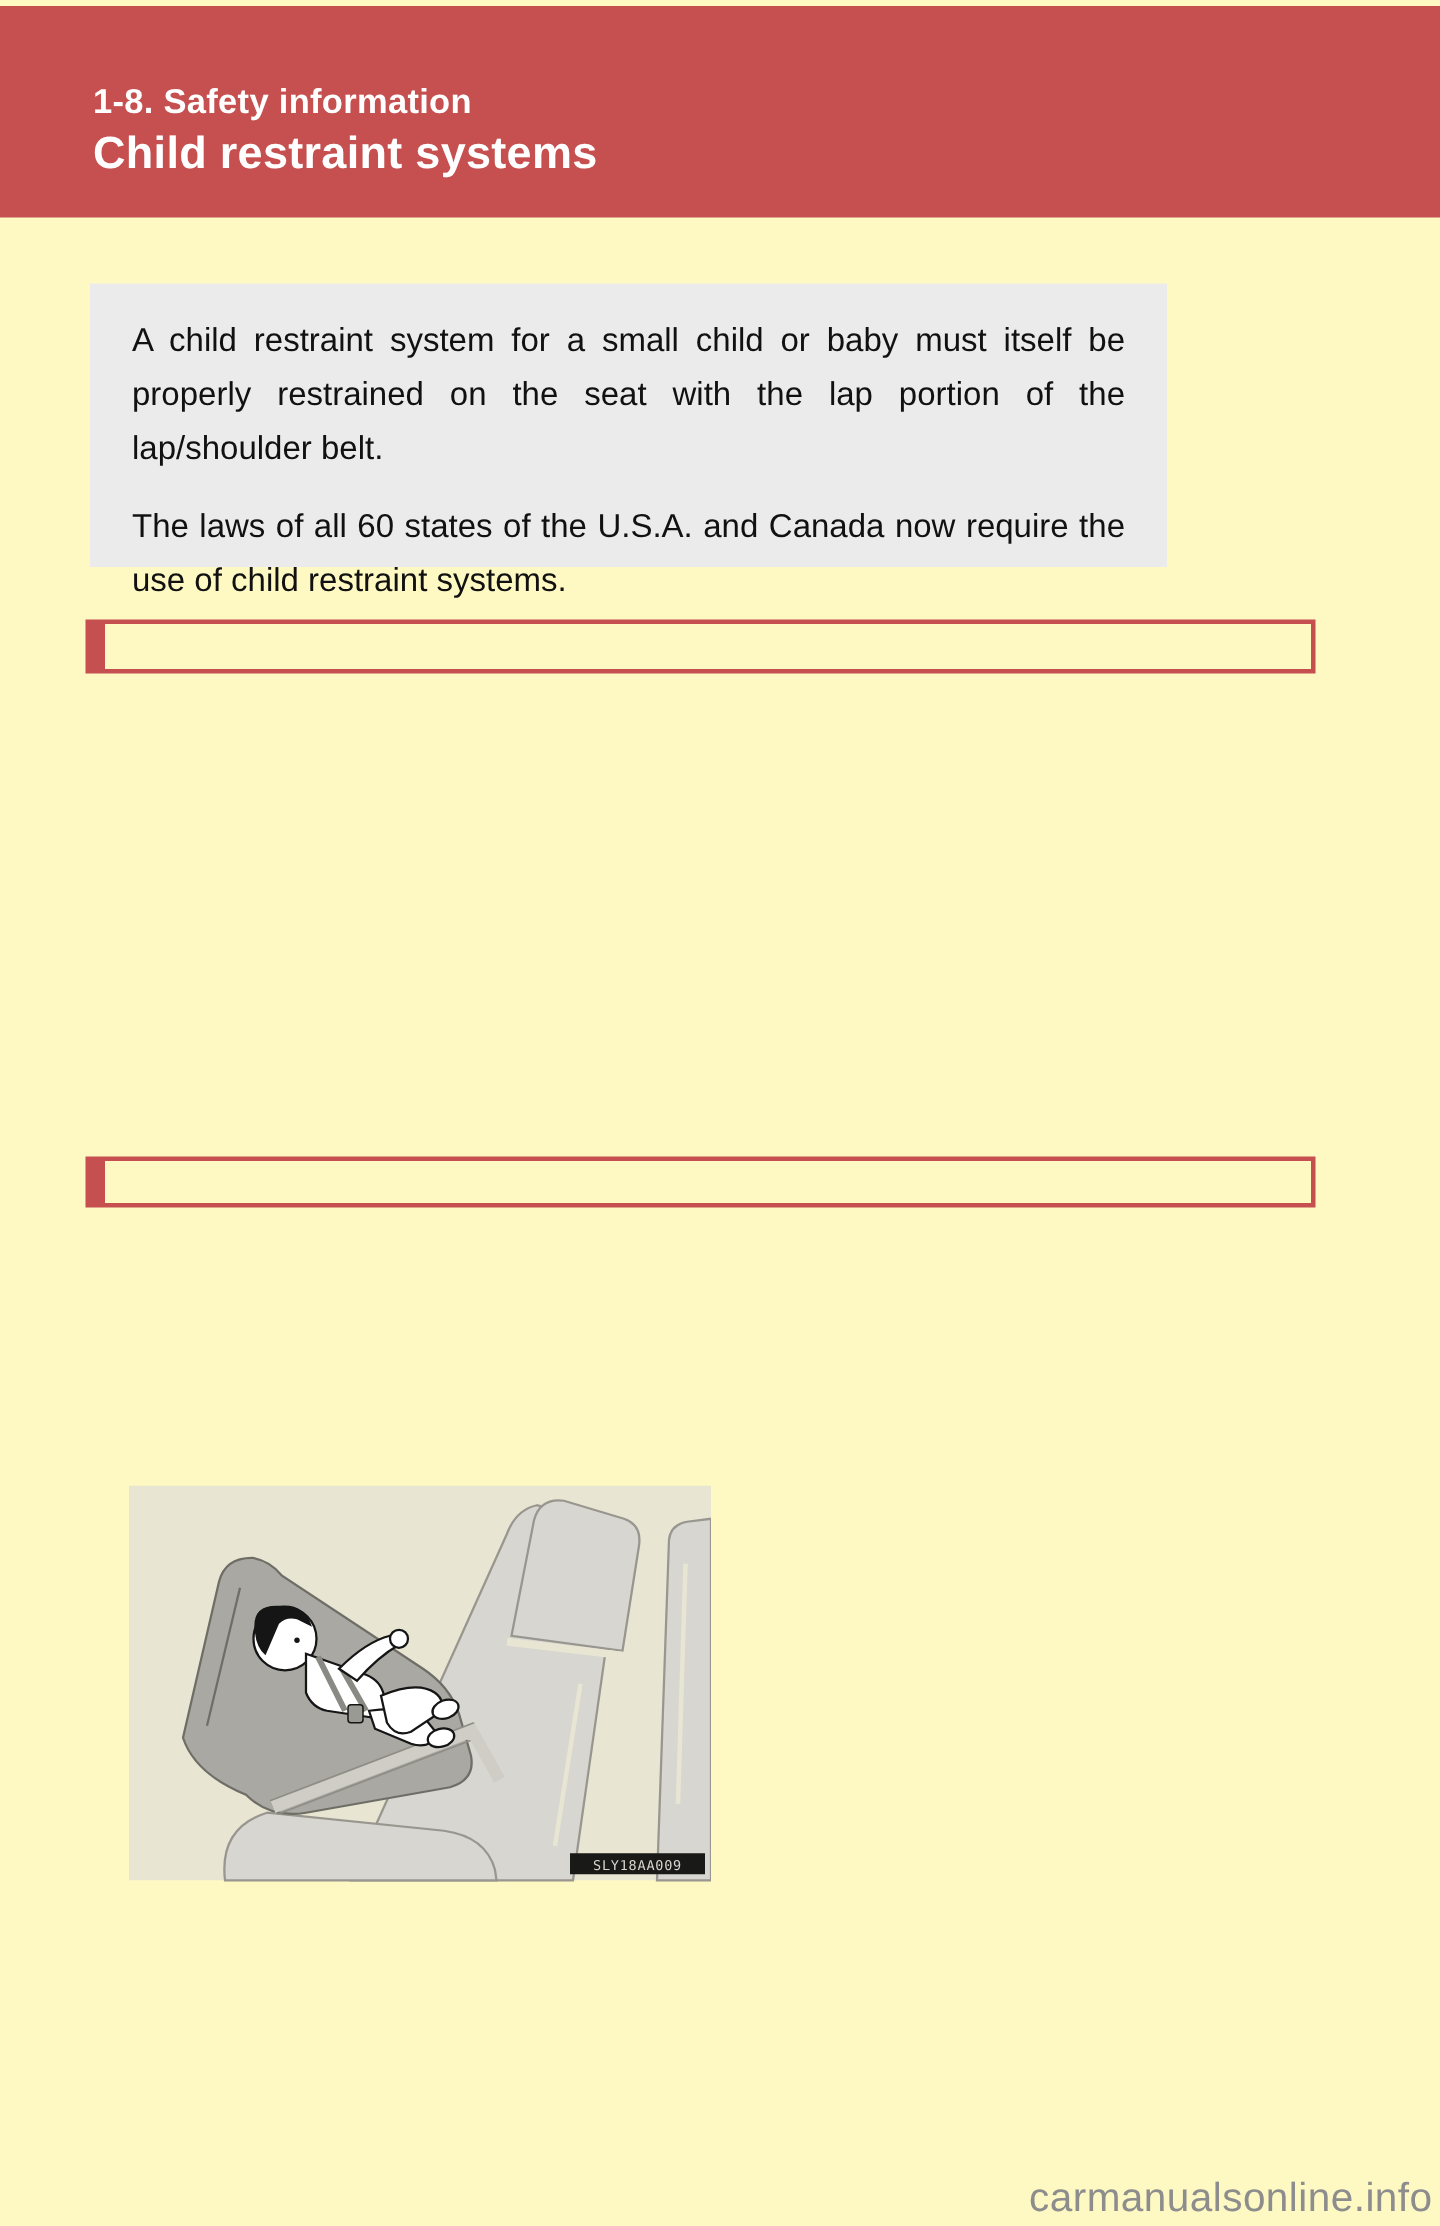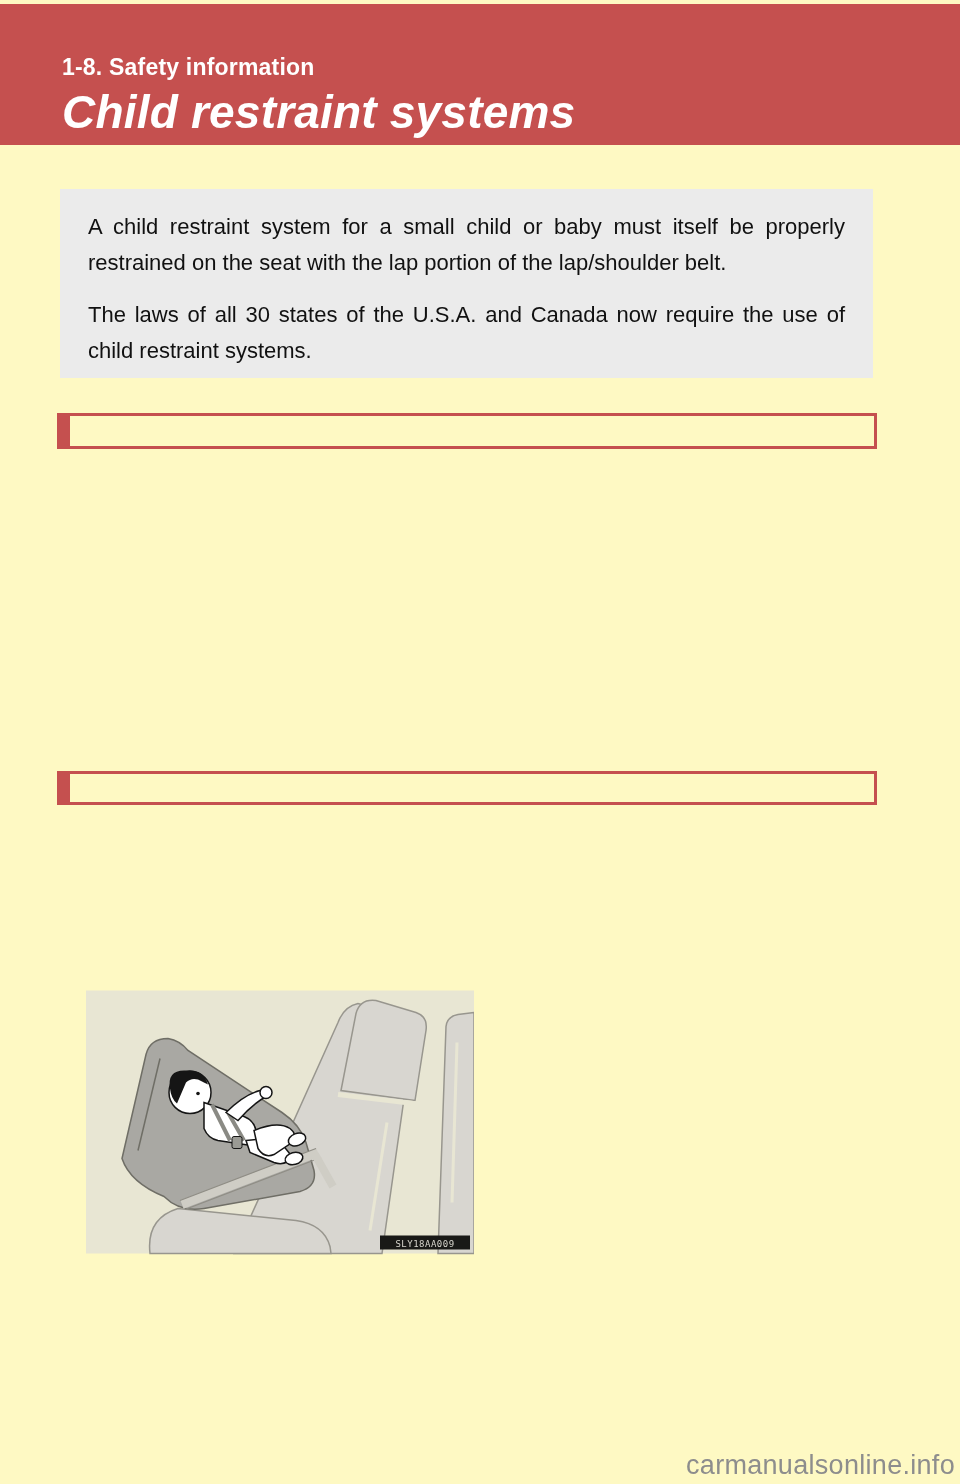--- a/index.html
+++ b/index.html
@@ -23,34 +23,33 @@
     padding: 50px 0 0 62px;
     color: #ffffff;
   }
   .header-breadcrumb {
     font-size: 23px;
     font-weight: bold;
     line-height: 1.2;
     letter-spacing: 0.2px;
   }
   .header-title {
-    font-size: 46px;
+    font-size: 30px;
     font-weight: bold;
     line-height: 1.15;
     margin-top: 4px;
     letter-spacing: 0.2px;
-    font-style: italic;
   }
 
   
   .notice-box {
     position: absolute;
     left: 60px;
     top: 189px;
-    width: 813px;
+    width: 718px;
     height: 189px;
     background: #ebebeb;
     box-sizing: border-box;
     padding: 20px 28px 0 28px;
   }
   .notice-box p {
     margin: 0 0 16px 0;
     font-size: 22px;
     line-height: 36px;
     color: #111111;
@@ -96,21 +95,21 @@
 
 <div class="page">
 
   <div class="header-band">
     <div class="header-breadcrumb">1-8. Safety information</div>
     <div class="header-title">Child restraint systems</div>
   </div>
 
   <div class="notice-box">
     <p>A child restraint system for a small child or baby must itself be properly restrained on the seat with the lap portion of the lap/shoulder belt.</p>
-    <p>The laws of all 30 states of the U.S.A. and Canada now require the use of child restraint systems.</p>
+    <p>The laws of all 60 states of the U.S.A. and Canada now require the use of child restraint systems.</p>
   </div>
 
   <div class="section-bar bar-1"></div>
   <div class="section-bar bar-2"></div>
 
   <div class="illustration">
     <svg viewBox="0 0 388 263" xmlns="http://www.w3.org/2000/svg">
 
       <rect x="0" y="0" width="388" height="263" fill="#e8e6d3"></rect>
 

